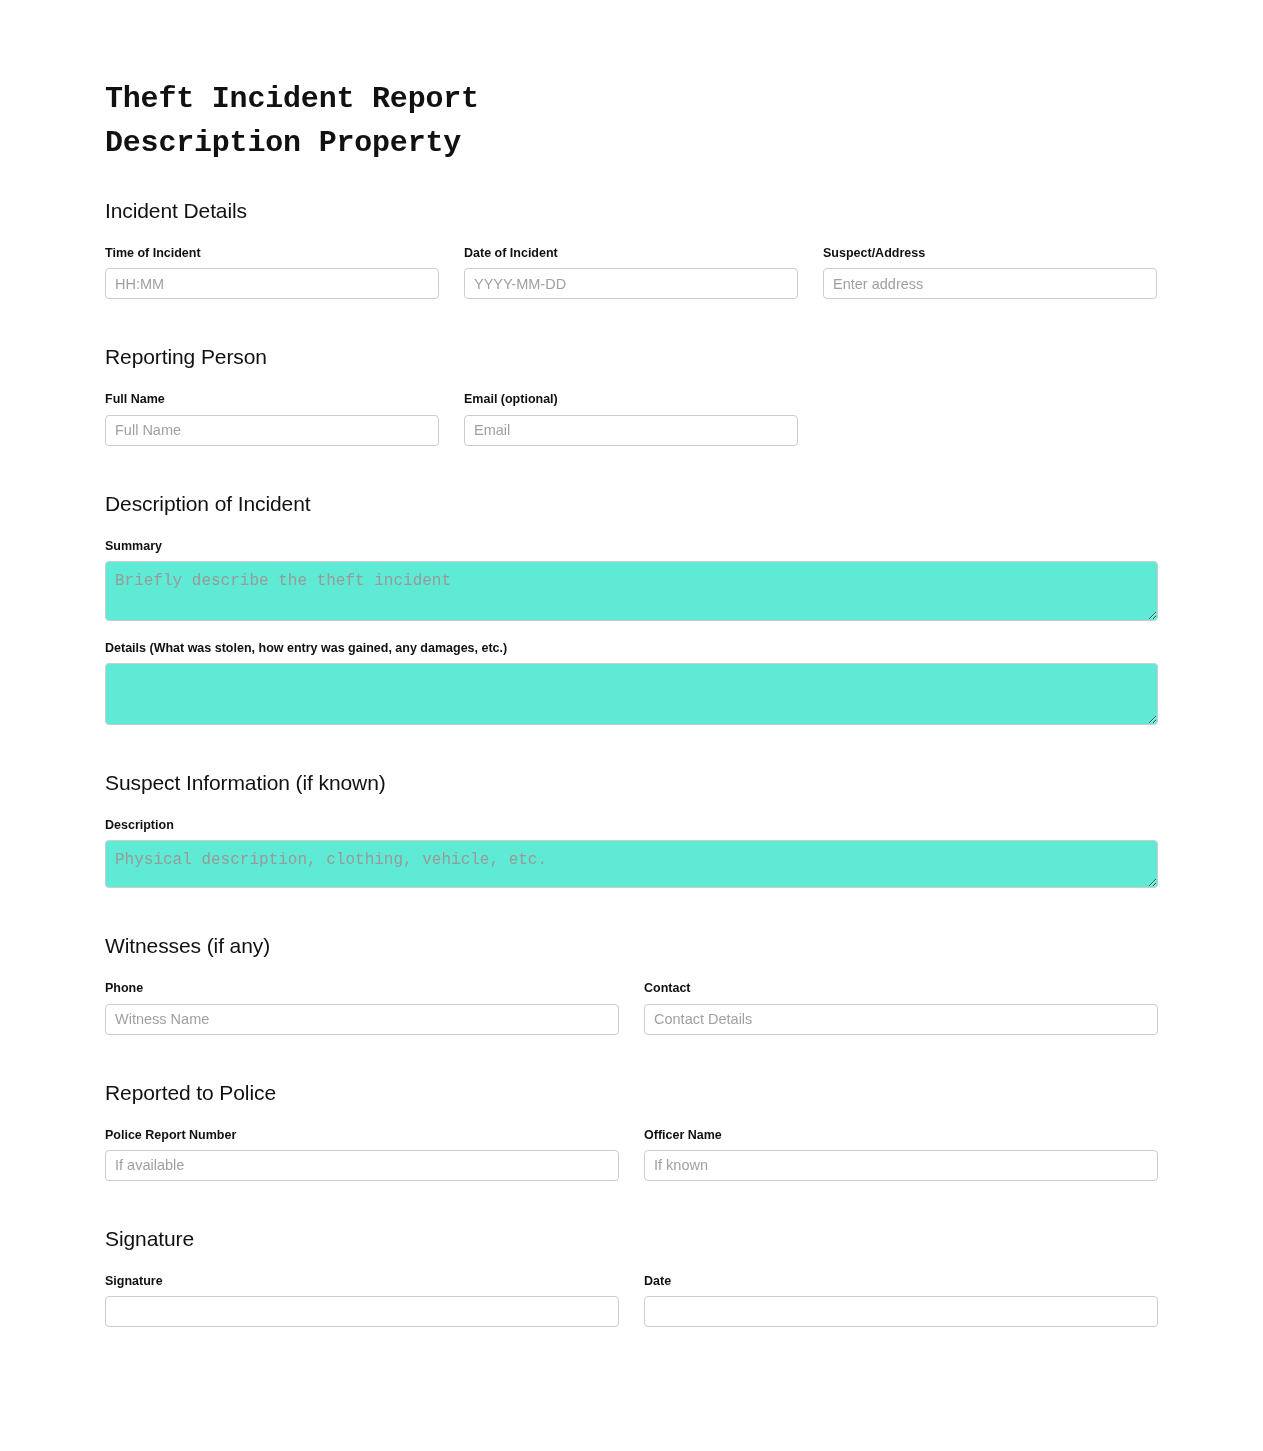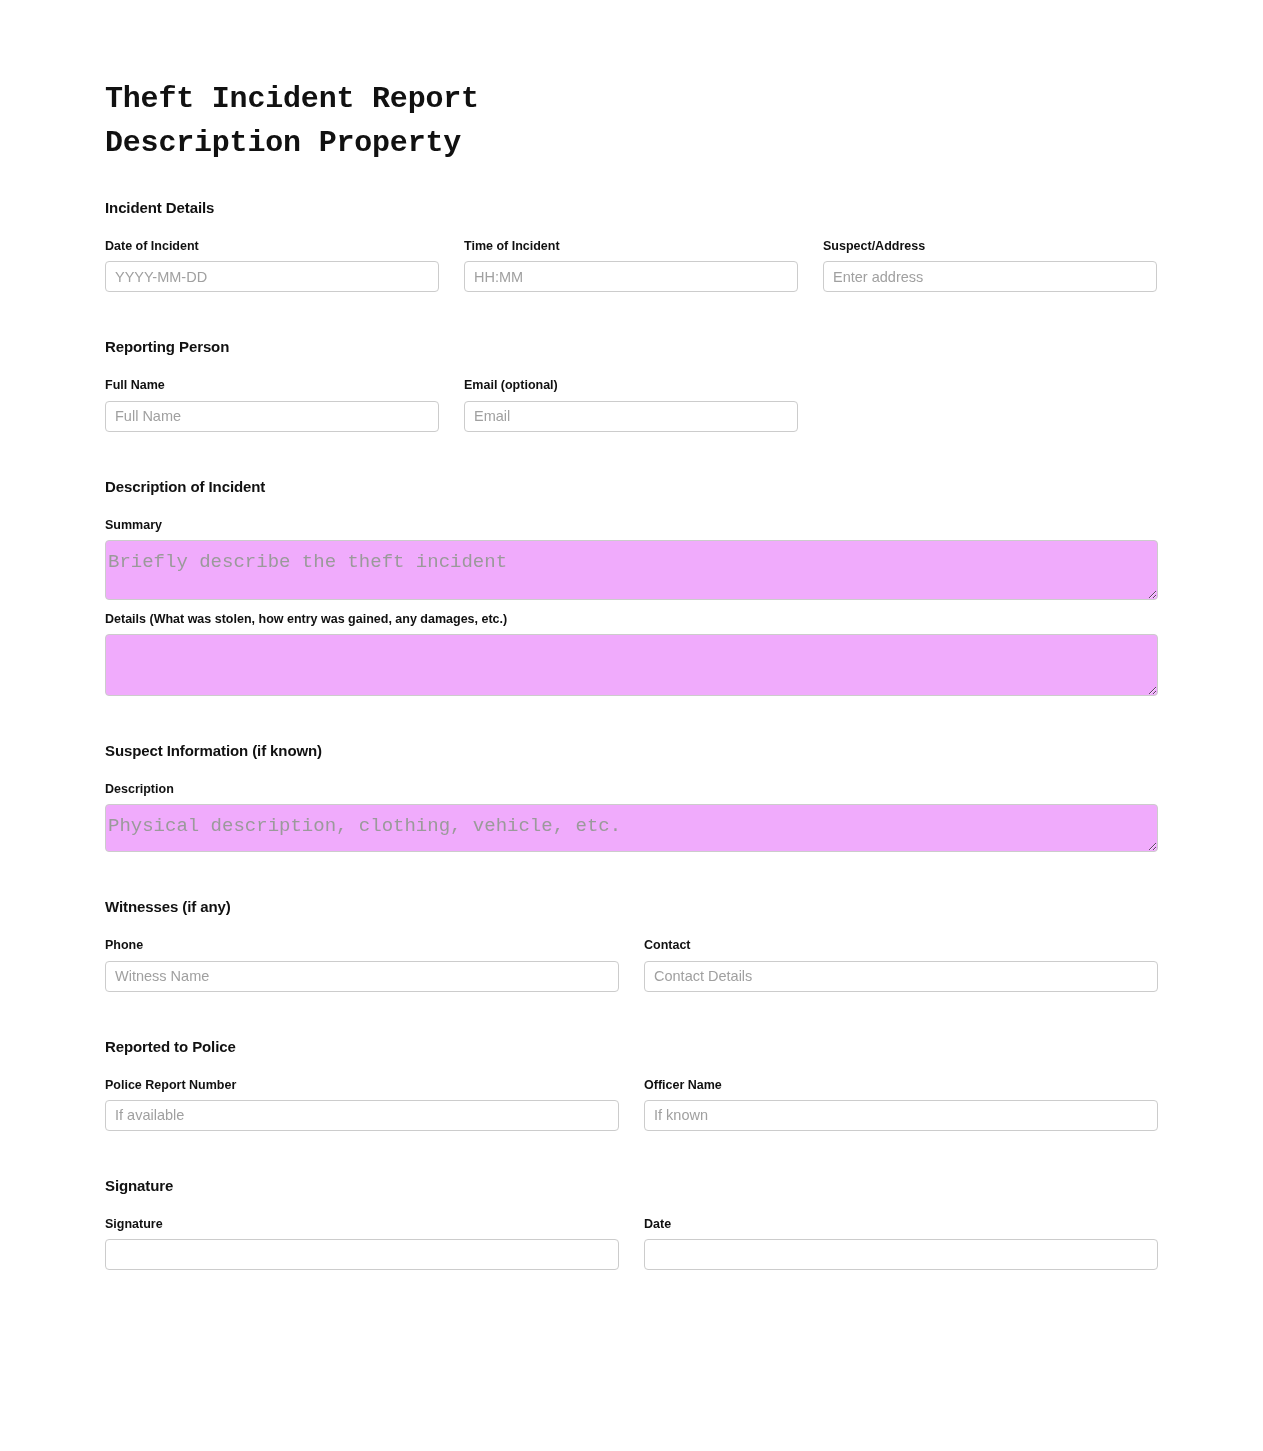--- a/index.html
+++ b/index.html
@@ -27,22 +27,22 @@
     font-weight: bold;
     line-height: 1.45;
     letter-spacing: -0.2px;
     color: #111111;
     margin: 0 0 34px 0;
     font-family: Liberation Mono, monospace;
   }
   .doc-title .line { display: block; }
 
   .section-heading {
-    font-size: 15px;
-    font-weight: bold;
+    font-size: 21px;
+    font-weight: normal;
     letter-spacing: -0.1px;
     color: #111111;
     margin: 0 0 22px 0;
   }
 
   .section { margin-bottom: 30px; }
 
   
   .grid3 {
     display: grid;
@@ -82,66 +82,66 @@
     outline: none;
   }
   input.text-input::placeholder {
     color: #a0a0a0;
     opacity: 1;
   }
 
   textarea.area {
     display: block;
     width: 100%;
-    padding: 8px 2px;
+    padding: 8px 9px;
     font-family: "Liberation Mono", monospace;
-    font-size: 19px;
+    font-size: 16px;
     line-height: 1.45;
     color: #111111;
-    background: #f0abfc;
+    background: #5eead4;
     border: 1px solid #cccccc;
     border-radius: 4px;
     outline: none;
     resize: vertical;
   }
   textarea.area::placeholder {
     color: #9a9a9a;
     opacity: 1;
   }
   textarea.h-summary { height: 60px; }
   textarea.h-details { height: 62px; }
   textarea.h-suspect { height: 48px; }
 
   .row-gap { height: 16px; }
 
   
-  .stack > .field + .field { margin-top: 11px; }
+  .stack > .field + .field { margin-top: 19px; }
 </style>
 </head>
 <body>
 
 <div class="page">
 
   <h1 class="doc-title">
     <span class="line">Theft Incident Report</span>
     <span class="line">Description Property</span>
   </h1>
 
   <div class="section">
     <h2 class="section-heading">Incident Details</h2>
     <div class="grid3">
       <div class="field">
+        <label class="field-label">Time of Incident</label>
+        <input class="text-input" type="text" placeholder="HH:MM" style="">
+      </div>
+      <div class="field">
         <label class="field-label">Date of Incident</label>
         <input class="text-input" type="text" placeholder="YYYY-MM-DD" style="">
       </div>
       <div class="field">
-        <label class="field-label">Time of Incident</label>
-        <input class="text-input" type="text" placeholder="HH:MM" style="">
-      </div>
-      <div class="field">
         <label class="field-label">Suspect/Address</label>
         <input class="text-input" type="text" placeholder="Enter address" style="">
       </div>
     </div>
   </div>
 
   <div class="row-gap"></div>
 
   <div class="section">
     <h2 class="section-heading">Reporting Person</h2>

